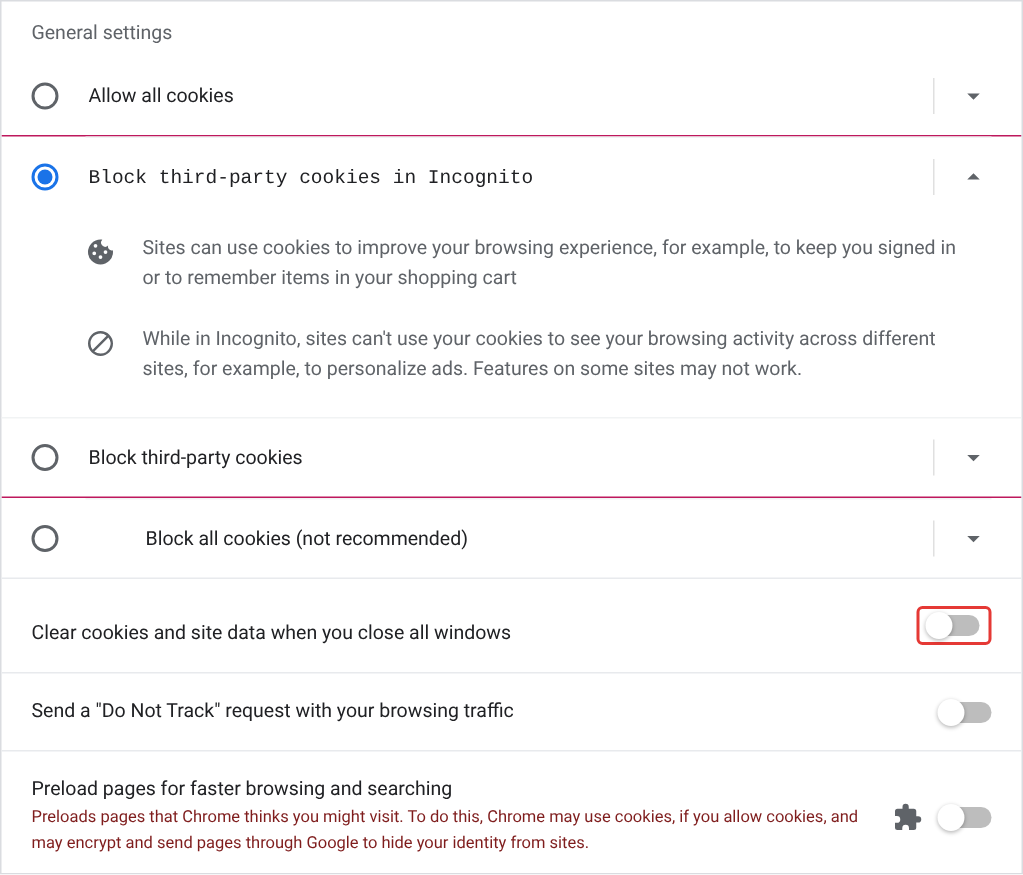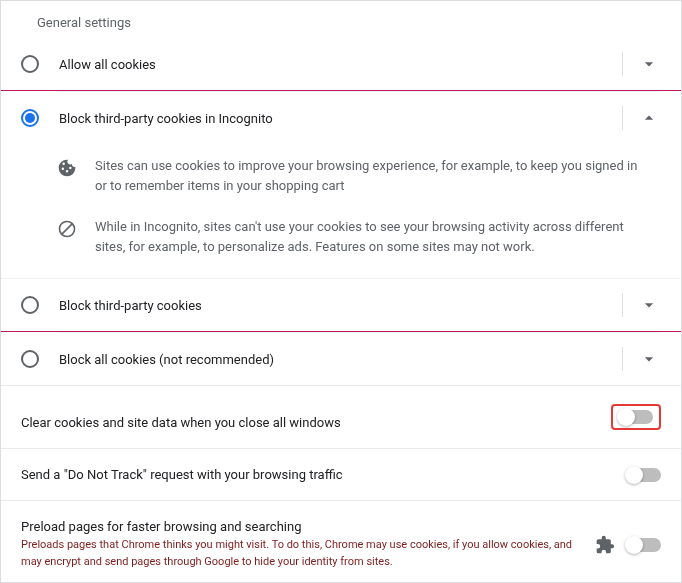--- a/index.html
+++ b/index.html
@@ -13,30 +13,30 @@
   .panel {
     width: 682px;
     height: 583px;
     border: 1px solid #dadce0;
     background: #fff;
     overflow: hidden;
   }
   .section-title {
     font-size: 13px;
     color: #5f6368;
-    padding: 14px 20px 8px 36px;
+    padding: 14px 20px 8px 20px;
   }
   .row {
     display: flex;
     align-items: center;
     padding: 14px 20px;
     border-bottom: 1px solid #f1f3f4;
     min-height: 48px;
   }
-  .row:last-child { border-bottom: none; }
+  .row:last-child { border-bottom: none; gap: 38px; }
   .radio {
     width: 18px; height: 18px;
     border: 2px solid #5f6368;
     border-radius: 50%;
     margin-right: 20px;
     flex-shrink: 0;
     position: relative;
   }
   .radio.selected {
     border-color: #1a73e8;
@@ -161,21 +161,21 @@
         <div class="chevron">
           <svg viewBox="0 0 24 24" fill="currentColor">
               <path d="M7 10l5 5 5-5z"></path>
             </svg>
         </div>
       </div>
     </div>
 
     <div class="inner-divider"></div>
 
-    <div class="row" style="border-bottom:none;">
+    <div class="row" style="border-bottom:none;font-family:Liberation Mono, monospace;">
       <div class="radio selected"></div>
       <div class="label">Block third-party cookies in Incognito</div>
       <div class="divider-left">
         <div class="chevron">
           <svg viewBox="0 0 24 24" fill="currentColor">
               <path d="M7 14l5-5 5 5z"></path>
             </svg>
         </div>
       </div>
     </div>

